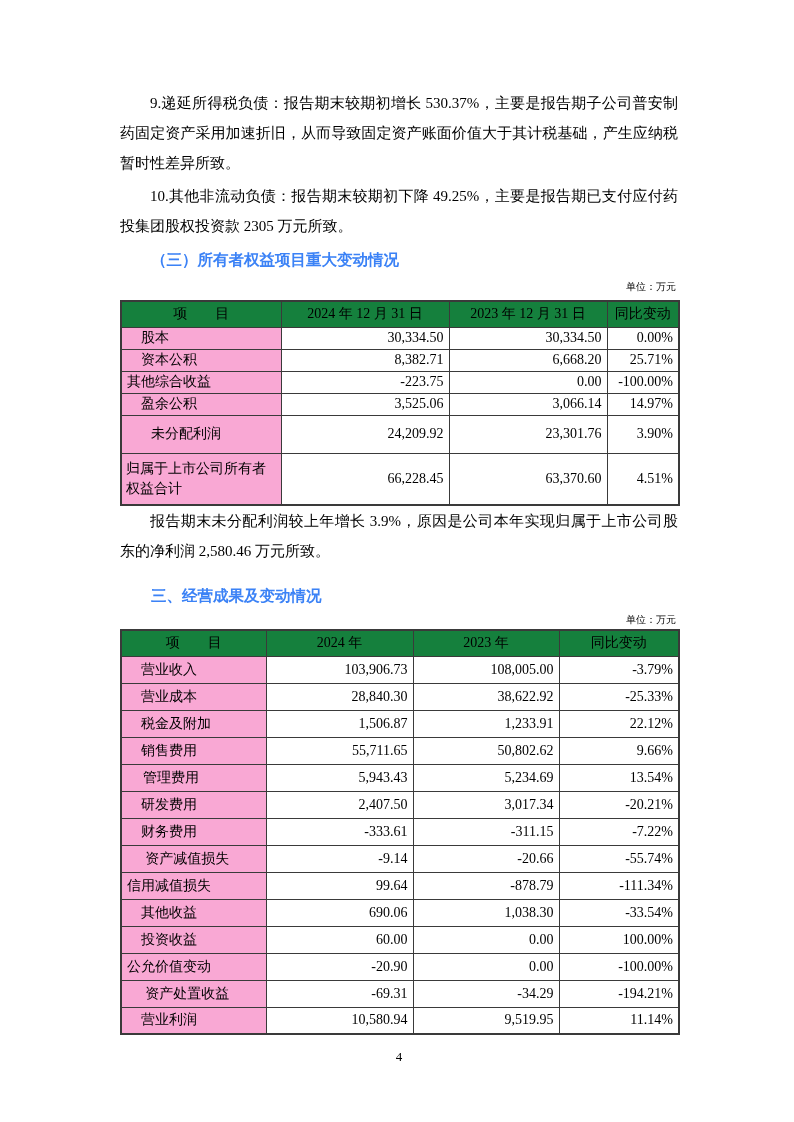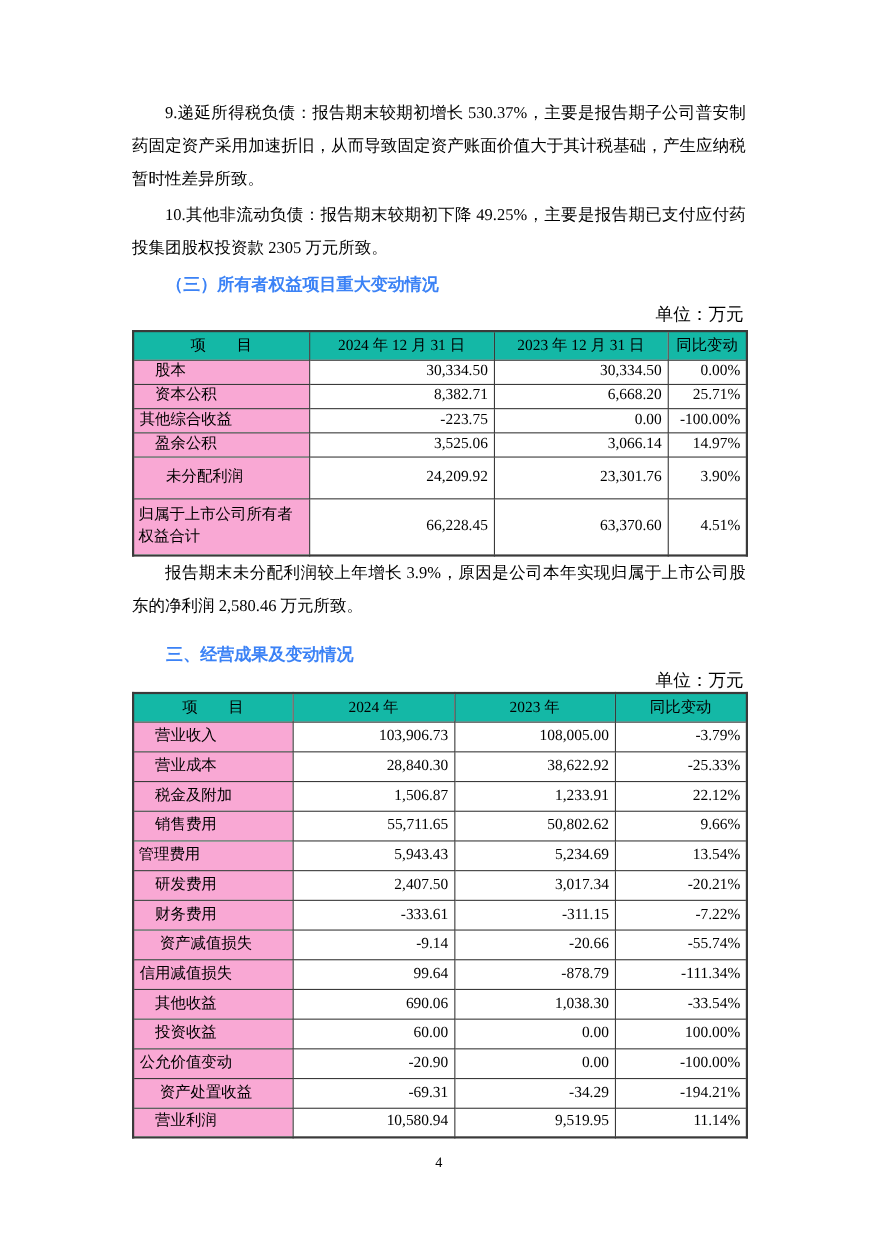--- a/index.html
+++ b/index.html
@@ -15,34 +15,34 @@
     text-indent:2em; text-justify:inter-ideograph;
   }
   p.body + p.body { margin-top:3px; }
 
   .sec-heading {
     margin:5px 0 0 0; padding-left:31px; font-size:15.5px; line-height:28px;
     font-weight:bold; font-family:"Liberation Sans","DejaVu Sans",sans-serif;
     color:#3b82f6;
   }
   .unit-line {
-    margin:0; text-align:right; font-size:16px; line-height:26px; padding-right:2px;
+    margin:0; text-align:right; font-size:10px; line-height:26px; padding-right:2px;
   }
   .unit-line.tight { line-height:19px; }
 
   table.report-table {
     border-collapse:collapse; table-layout:fixed; width:558px;
     font-size:14px; border:2px solid #3a3a3a;
   }
   table.report-table th, table.report-table td {
     border:1px solid #3a3a3a; padding:0 5px; overflow:hidden;
     vertical-align:middle;
   }
   table.report-table th {
-    background:#14b8a6; font-weight:normal; text-align:center; height:26px;
+    background:#15803d; font-weight:normal; text-align:center; height:26px;
   }
   table.report-table td.cell-label {
     background:#f9a8d4; text-align:left; line-height:20px;
   }
   table.report-table td.cell-num, table.report-table td.cell-pct {
     text-align:right; background:#fff;
   }
   #equity-table td { height:22px; }
   #operating-table td { height:27px; }
 
@@ -160,21 +160,21 @@
             <td class="cell-num">1,233.91</td>
             <td class="cell-pct">22.12%</td>
           </tr>
           <tr>
             <td class="cell-label" style="padding-left: 19px;">销售费用</td>
             <td class="cell-num">55,711.65</td>
             <td class="cell-num">50,802.62</td>
             <td class="cell-pct">9.66%</td>
           </tr>
           <tr>
-            <td class="cell-label" style="padding-left: 4px;">管理费用</td>
+            <td class="cell-label" style="padding-left: 21px;">管理费用</td>
             <td class="cell-num">5,943.43</td>
             <td class="cell-num">5,234.69</td>
             <td class="cell-pct">13.54%</td>
           </tr>
           <tr>
             <td class="cell-label" style="padding-left: 19px;">研发费用</td>
             <td class="cell-num">2,407.50</td>
             <td class="cell-num">3,017.34</td>
             <td class="cell-pct">-20.21%</td>
           </tr>

